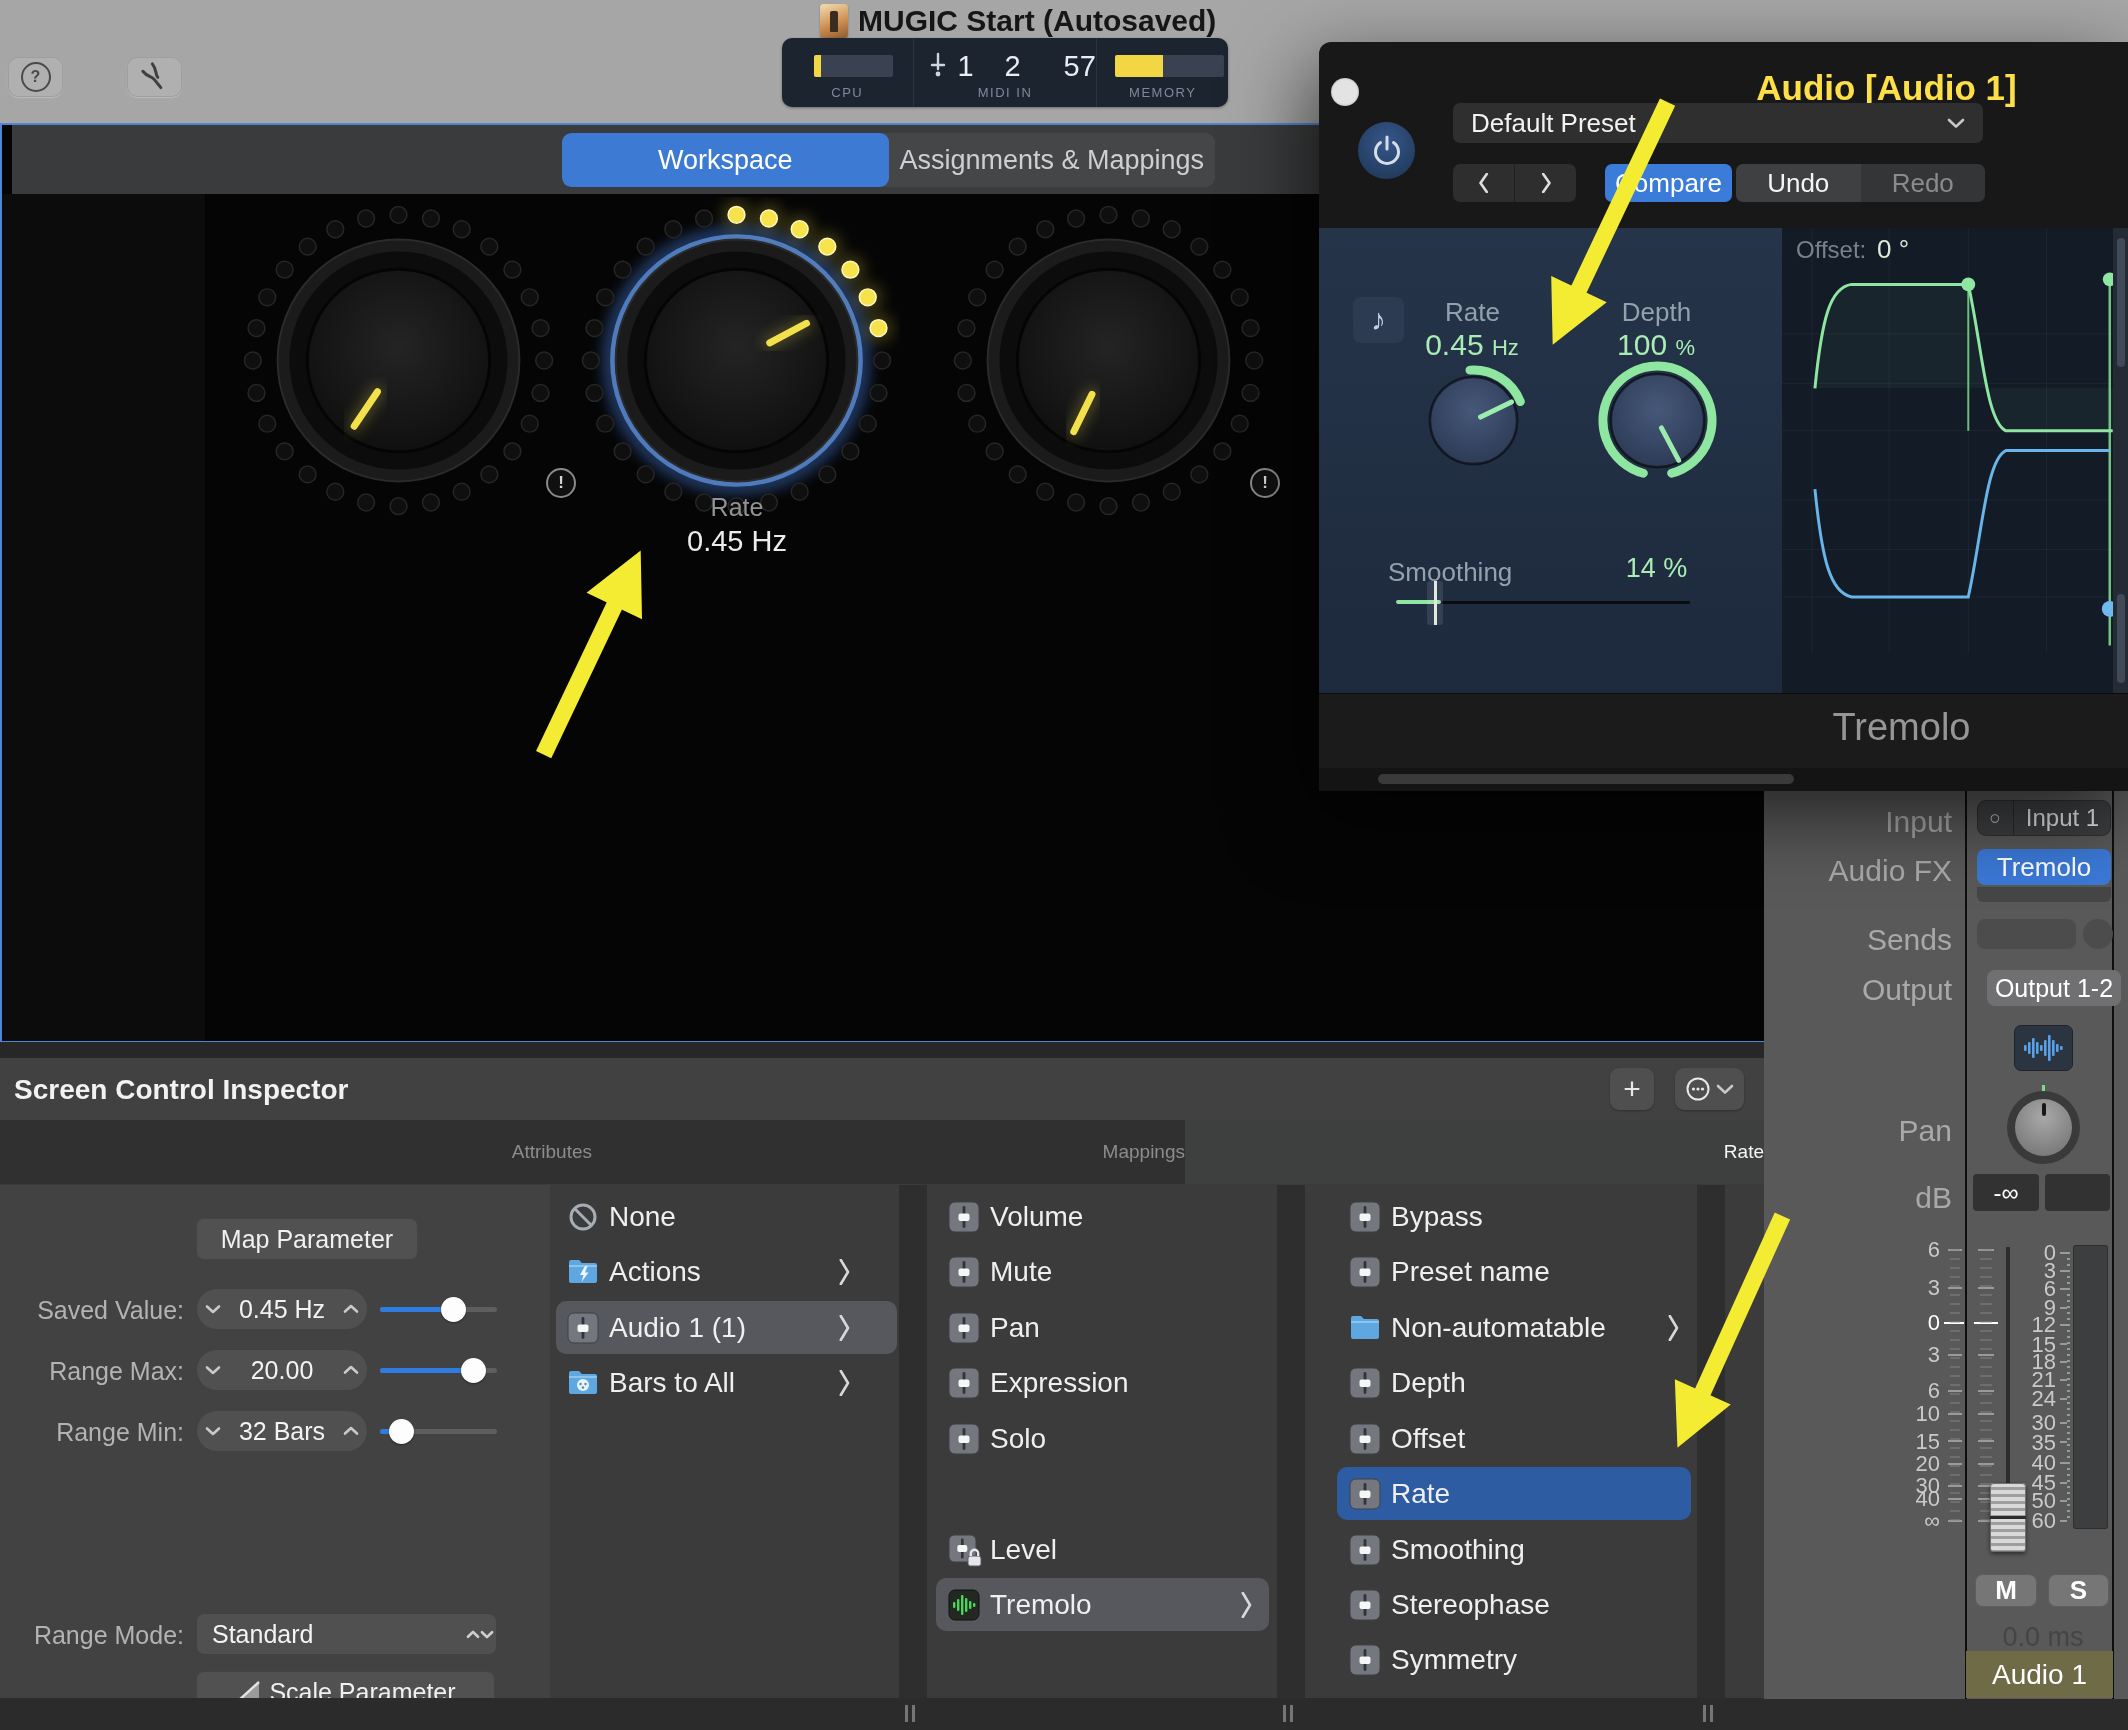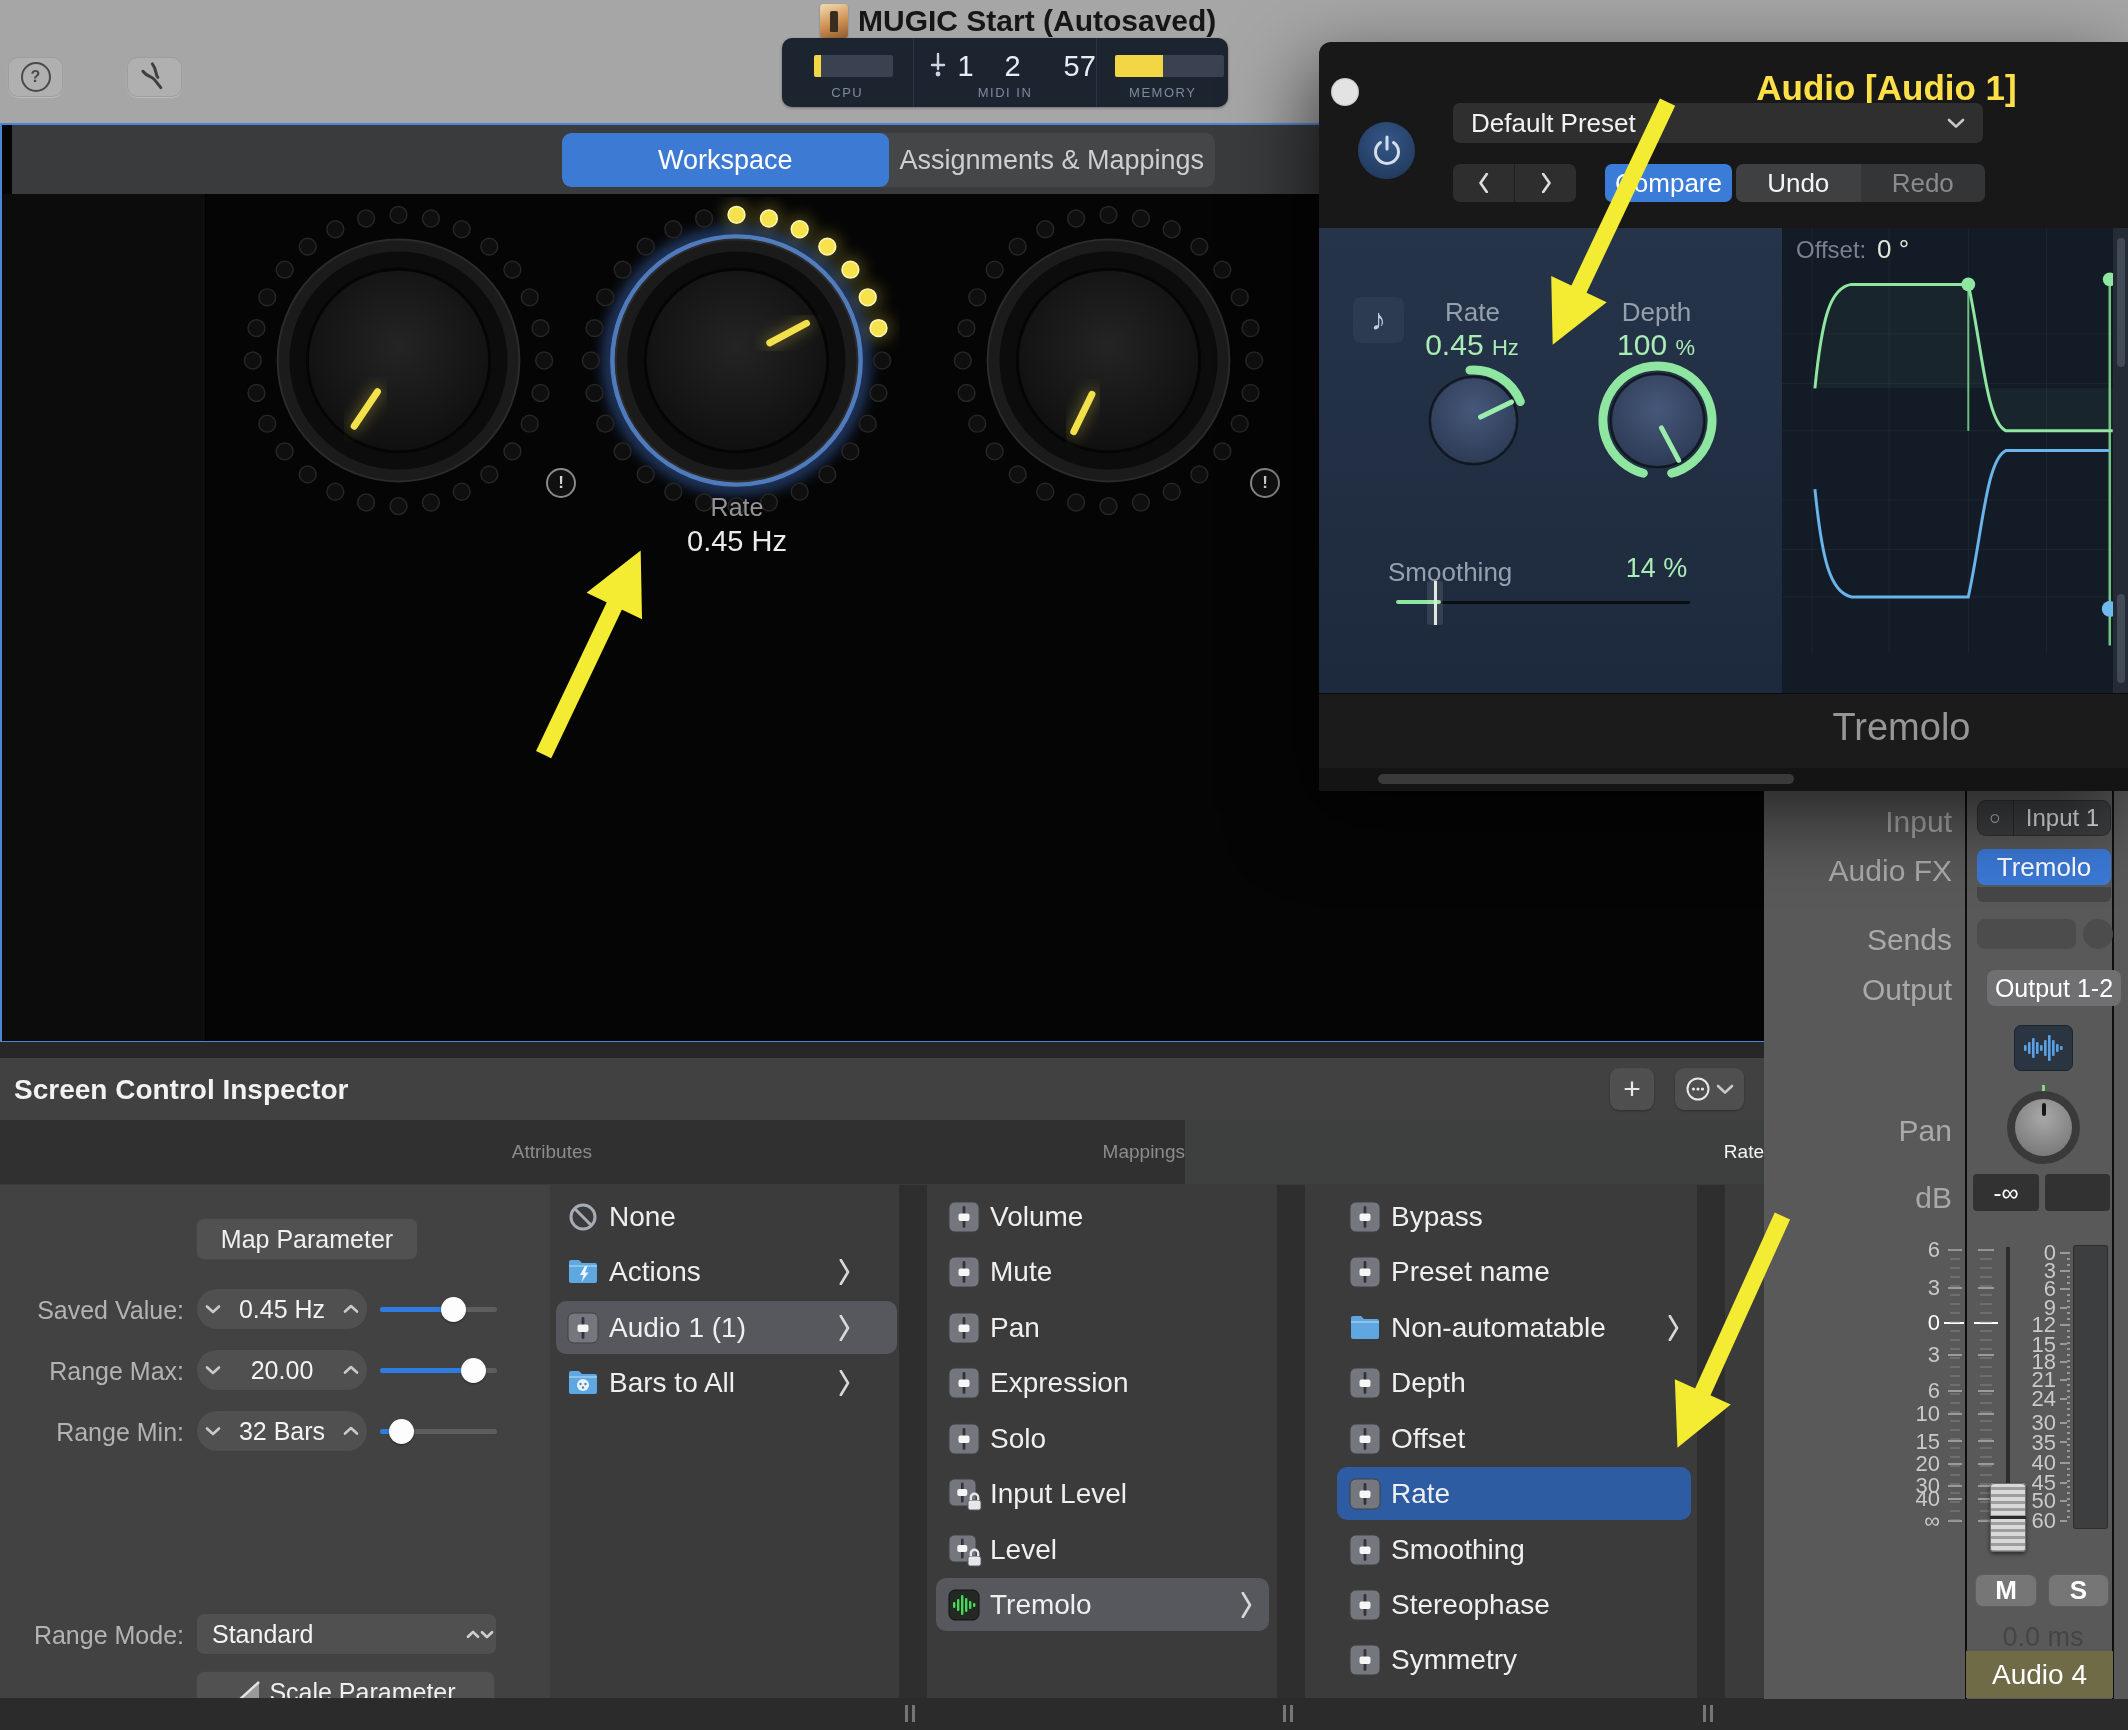--- a/index.html
+++ b/index.html
@@ -553,32 +553,20 @@
         <div class="map-row" style="left: 0px; top: 173px; width: 100%;">
           <span class="map-icon" style="left:21px;top:9px;">
             <svg width="32" height="32" viewBox="0 0 32 32">
               <rect x="1" y="1" width="30" height="30" rx="6" fill="#74777d" stroke="#3f4144"></rect>
               <rect x="14.6" y="5" width="2.8" height="22" rx="1.4" fill="#313338"></rect>
               <rect x="10.5" y="12.5" width="11" height="7.5" rx="2" fill="#f6f6f6"></rect>
             </svg>
           </span>
           <span class="map-label" style="left:63px;">Expression</span>
         </div>
-        <div class="map-row" style="left: 0px; top: 284px; width: 100%;">
-          <span class="map-icon" style="left:21px;top:9px;">
-            <svg width="34" height="34" viewBox="0 0 34 34">
-              <rect x="1" y="1" width="27" height="27" rx="5.5" fill="#74777d" stroke="#3f4144"></rect>
-              <rect x="13" y="4.5" width="2.6" height="20" rx="1.3" fill="#313338"></rect>
-              <rect x="9.3" y="11" width="10" height="7" rx="2" fill="#f6f6f6"></rect>
-              <rect x="20" y="22" width="13" height="10" rx="2.2" fill="#e6e7ea" stroke="#55585e"></rect>
-              <path d="M22.8 22 v-2.6 a3.7 3.7 0 0 1 7.4 0 V22" fill="none" stroke="#e6e7ea" stroke-width="2.4"></path>
-            </svg>
-          </span>
-          <span class="map-label" style="left:63px;">Input Level</span>
-        </div>
         <div class="map-row" style="left: 0px; top: 340px; width: 100%;">
           <span class="map-icon" style="left:21px;top:9px;">
             <svg width="34" height="34" viewBox="0 0 34 34">
               <rect x="1" y="1" width="27" height="27" rx="5.5" fill="#74777d" stroke="#3f4144"></rect>
               <rect x="13" y="4.5" width="2.6" height="20" rx="1.3" fill="#313338"></rect>
               <rect x="9.3" y="11" width="10" height="7" rx="2" fill="#f6f6f6"></rect>
               <rect x="20" y="22" width="13" height="10" rx="2.2" fill="#e6e7ea" stroke="#55585e"></rect>
               <path d="M22.8 22 v-2.6 a3.7 3.7 0 0 1 7.4 0 V22" fill="none" stroke="#e6e7ea" stroke-width="2.4"></path>
             </svg>
           </span>
@@ -846,21 +834,21 @@
       </div>
 
     <div class="ms-btn" style="left:211px;top:787px;">
         <span>M</span>
       </div>
     <div class="ms-btn" style="left:284px;top:787px;width:61px;">
         <span>S</span>
       </div>
     <div class="abs" style="left:211px;top:835px;width:136px;text-align:center;font-size:27px;color:#454545;">0.0 ms</div>
     <div class="abs" style="left:202px;top:864px;width:147px;height:47px;background:#6f6b47;display:flex;align-items:center;justify-content:center;color:#fff;font-size:28px;">
-      <span>Audio 4</span>
+      <span>Audio 1</span>
     </div>
     <div class="abs" style="left:0;top:912px;width:364px;height:32px;background:#2b2b2b;"></div>
   </div>
 
   <div id="plugin">
     <div id="pl-close"></div>
     <div id="pl-title">Audio [Audio 1]</div>
     <div id="pl-power">
       <span>
         <svg width="34" height="34" viewBox="0 0 34 34">

